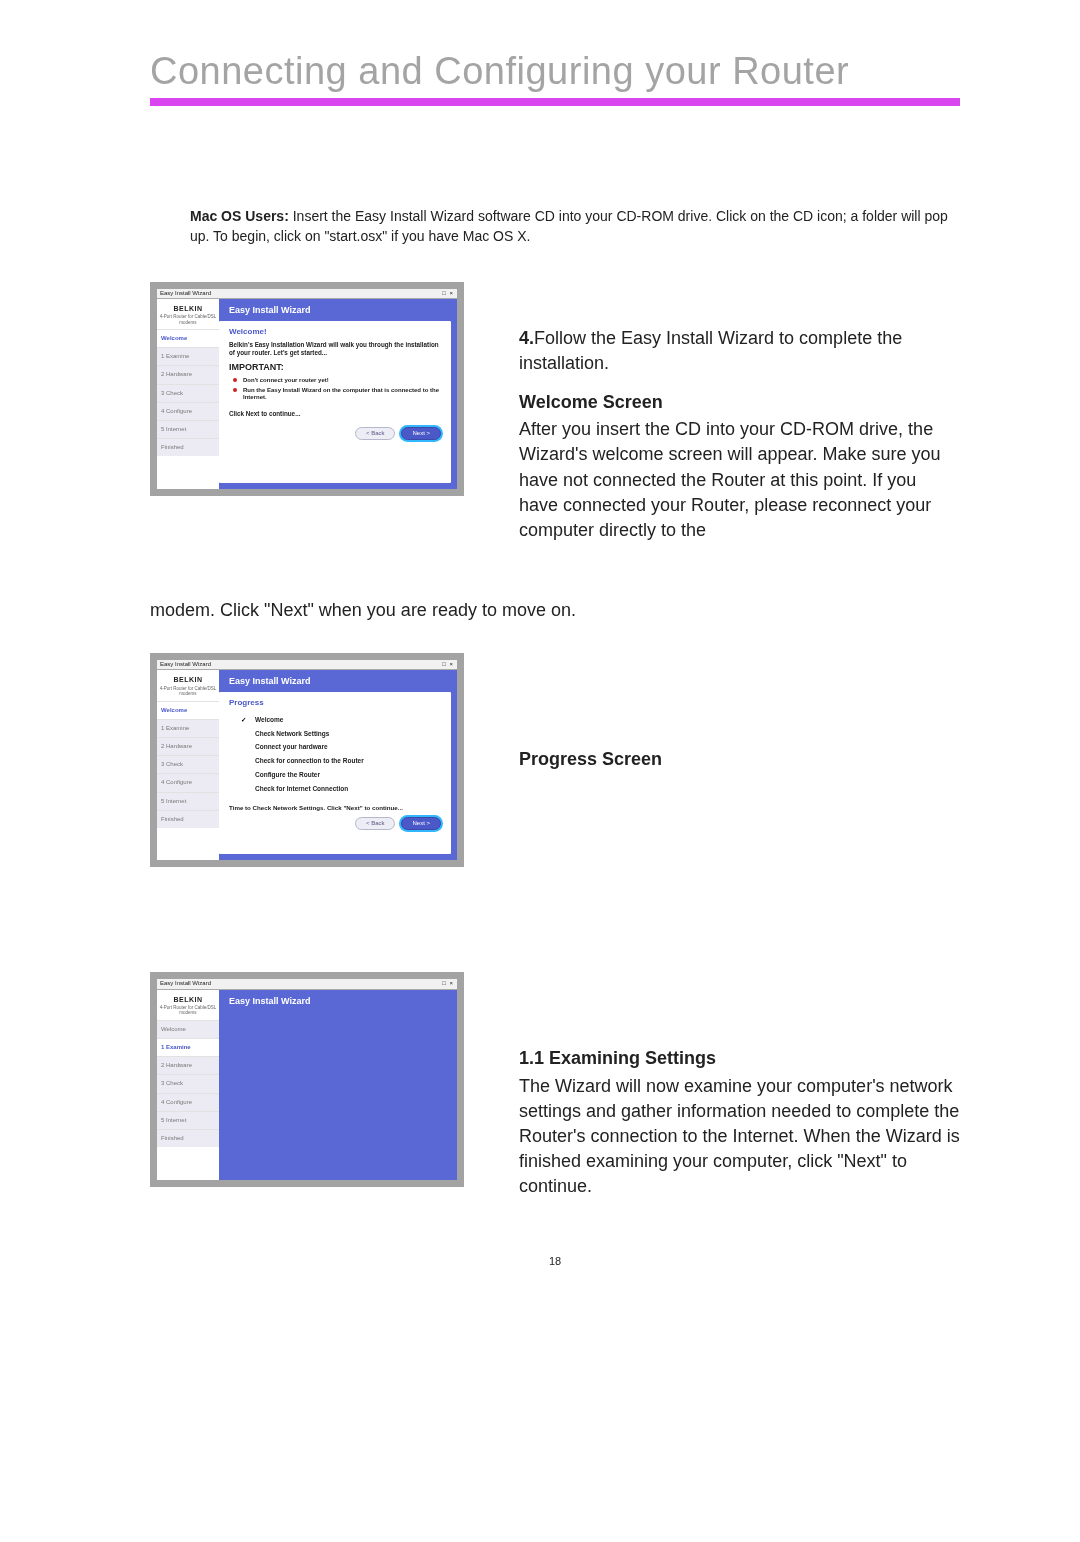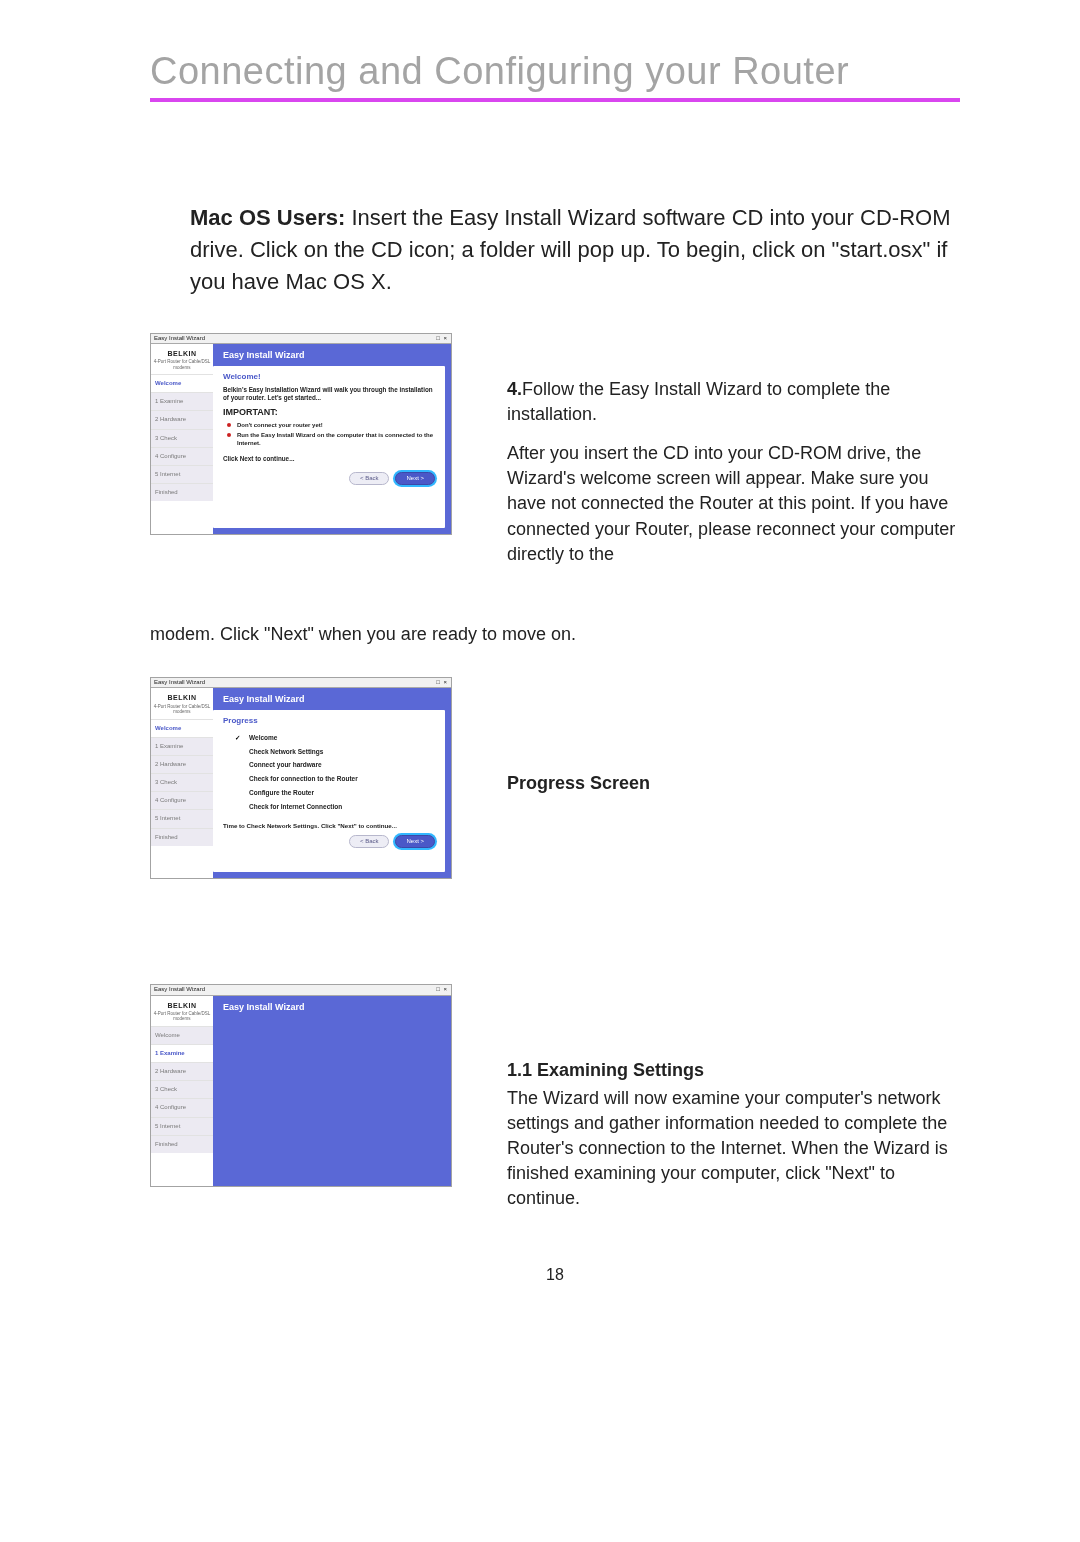--- a/index.html
+++ b/index.html
@@ -11,27 +11,27 @@
     width: 1080px;
   }
   .page {
     padding: 50px 120px 40px 150px;
     box-sizing: border-box;
   }
   .page-title {
     font-size: 38px;
     color: #a4a4a4;
     font-weight: 400;
-    border-bottom: 4px solid #d946ef;
+    border-bottom: 8px solid #d946ef;
     padding-bottom: 5px;
     margin: 0 0 100px 0;
     letter-spacing: 0.5px;
   }
   .intro {
-    font-size: 22px;
+    font-size: 14px;
     line-height: 1.45;
     margin: 0 0 35px 40px;
   }
   .intro b { font-weight: 700; }
   .row {
     display: flex;
     align-items: flex-start;
     margin-bottom: 55px;
   }
   .row .shot {
@@ -48,27 +48,27 @@
     font-weight: 700;
     margin-bottom: 2px;
   }
   .overflow {
     font-size: 18px;
     line-height: 1.4;
     margin: 6px 0 30px 0;
   }
   .pagenum {
     text-align: center;
-    font-size: 16px;
+    font-size: 11px;
     margin-top: 40px;
   }
 
   
   .wiz {
-    border: 1px solid #a3a3a3;
+    border: 7px solid #a3a3a3;
     font-size: 7px;
     line-height: 1.2;
     background: #0f172a;
     width: 300px;
   }
   .wiz-titlebar {
     display: flex;
     justify-content: space-between;
     background: #f1f1f1;
     border-bottom: 1px solid #aaa;
@@ -289,20 +289,21 @@
                 <span class="wiz-btn primary ring">Next &gt;</span>
               </div>
             </div>
           </div>
         </div>
       </div>
     </div>
     <div class="desc">
       <div><b>4.</b><span>Follow the Easy Install Wizard to complete the installation.</span></div>
       <div style="height:14px"></div>
+      <div class="subhead">Welcome Screen</div>
       <div>After you insert the CD into your CD-ROM drive, the Wizard's welcome screen will appear. Make sure you have not connected the Router at this point. If you have connected your Router, please reconnect your computer directly to the</div>
     </div>
   </div>
   <div class="overflow">modem. Click "Next" when you are ready to move on.</div>
 
   <div class="row">
     <div class="shot">
       <div class="wiz">
         <div class="wiz-titlebar">
           <span>Easy Install Wizard</span>

